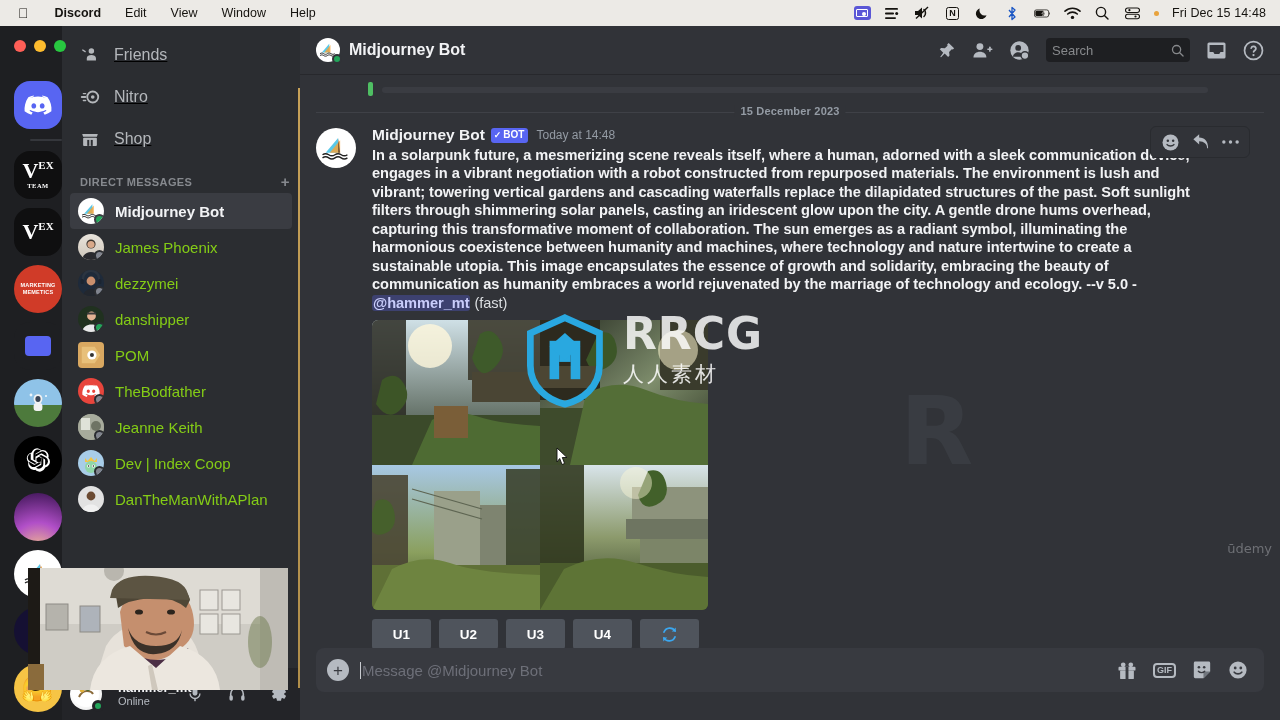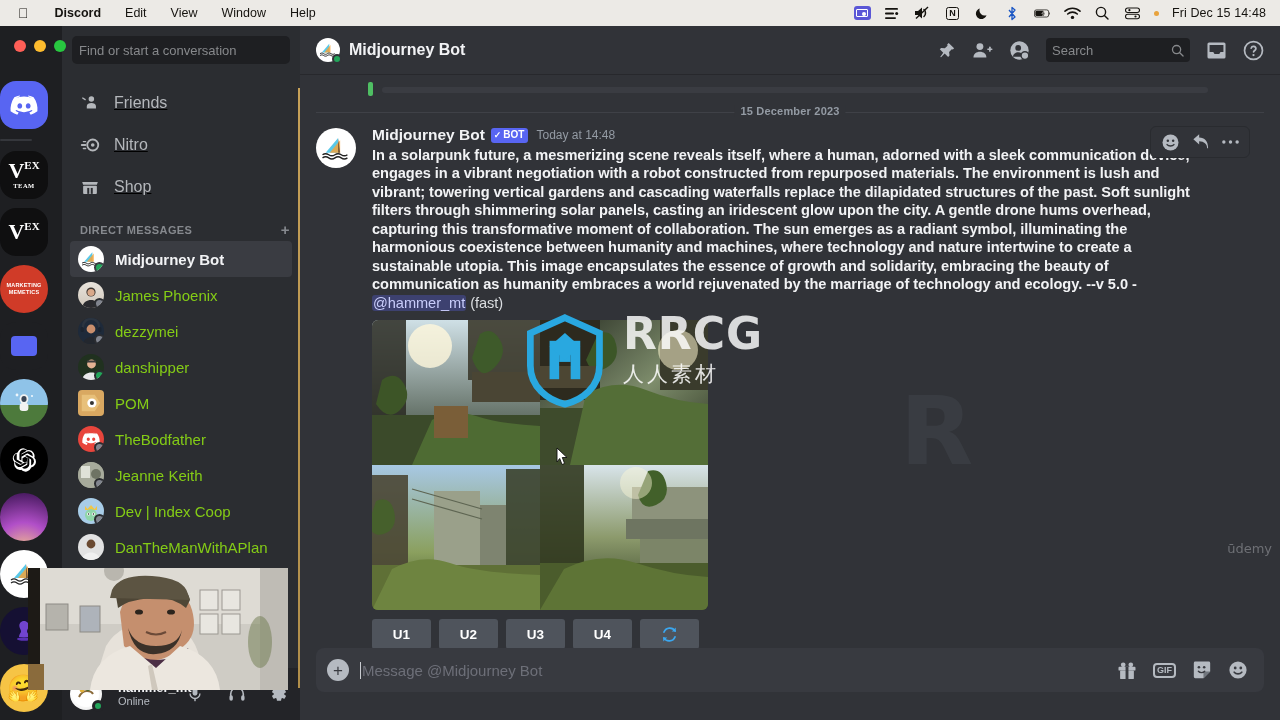--- a/index.html
+++ b/index.html
@@ -33,21 +33,21 @@
   
   .window{ position:absolute; left:0; top:26px; width:1280px; height:694px; background:#313338; display:flex; }
 
   
   .traffic{ position:absolute; left:14px; top:14px; display:flex; gap:8px; z-index:40; }
   .tl{ width:12px; height:12px; border-radius:50%; }
   .tl.r{background:#ff5f57;} .tl.y{background:#febc2e;} .tl.g{background:#28c840;}
 
   
   .rail{ width:62px; height:694px; background:#1e1f22; padding-top:30px;
-         display:flex; flex-direction:column; align-items:flex-start; gap:9px; overflow:hidden;}
+         display:flex; flex-direction:column; align-items:flex-end; gap:9px; overflow:hidden;}
   .srv{ width:48px; height:48px; border-radius:16px; flex:0 0 48px; position:relative;
         display:flex; align-items:center; justify-content:center; overflow:hidden;
         font-size:10px; color:#fff; }
   .srv.active{ border-radius:16px; }
   .rail-sep{ width:32px; height:2px; background:#35373c; border-radius:1px; flex:0 0 2px; margin:1px 0;}
   .sv-discord{ background:#5865f2; }
   .sv-dark{ background:#0f0f10; }
   .sv-red{ background:#d03b28; }
   .sv-folder{ background:#1e1f22; }
   .folder-sq{ width:26px;height:20px;background:#5865f2;border-radius:4px;}
@@ -134,21 +134,21 @@
         display:flex;align-items:center;justify-content:center; }
   .msg-main{ flex:1; min-width:0; }
   .msg-head{ display:flex; align-items:center; gap:6px; line-height:1.2; margin-bottom:1px;}
   .msg-author{ font-size:15.5px; font-weight:bold; color:#f2f3f5; }
   .badge{ background:#5865f2; color:#fff; font-size:10px; font-weight:bold; border-radius:3px;
         padding:1px 4px 1px 3px; display:flex; align-items:center; gap:2px; line-height:1.25; }
   .badge .ck{ font-size:9px; }
   .msg-time{ font-size:12px; color:#949ba4; margin-left:2px;}
   .msg-text{ font-size:14.6px; line-height:18.5px; color:#f2f3f5; font-weight:bold;
         max-width:828px; letter-spacing:-.05px;}
-  .mention{ background:rgba(88,101,242,.3); color:#c9cdfb; border-radius:3px; padding:0 1px; font-weight:normal;}
+  .mention{ background:rgba(88,101,242,.3); color:#c9cdfb; border-radius:3px; padding:0 1px; font-weight:bold;}
   .fastlbl{ font-weight:normal; color:#dbdee1; }
 
   
   .grid{ margin-top:8px; width:336px; height:290px; border-radius:6px; overflow:hidden;
         display:grid; grid-template-columns:1fr 1fr; grid-template-rows:1fr 1fr; position:relative;}
   .cell{ position:relative; overflow:hidden; }
   .cursor{ position:absolute; left:183px; top:127px; width:14px; height:20px; z-index:9;}
 
   
   .btnrow{ display:flex; gap:8px; margin-top:9px; }
@@ -327,23 +327,20 @@
       <div class="srv sv-statue" style="border-radius:50%;">
         <svg width="26" height="26" viewBox="0 0 26 26">
             <path d="M13 3c3 0 5 2.5 4.6 5.4-.3 2.3-1.8 3.3-1.6 5.2.2 1.8 2 2.6 2 5.4H8c0-2.8 1.8-3.6 2-5.4.2-1.9-1.3-2.9-1.6-5.2C8 5.5 10 3 13 3z" fill="#7b4ae0" opacity=".9"></path>
             <ellipse cx="13" cy="21" rx="7" ry="1.8" fill="#5a32b5"></ellipse>
           </svg>
       </div>
       <div class="srv sv-emoji" style="border-radius:50%;">🤗</div>
     </div>
 
     <div class="sidebar">
-      <div class="sb-search">
-        <div class="box">Find or start a conversation</div>
-      </div>
 
       <div class="sb-nav">
         <div class="nav-row">
           <span class="ic">
             <svg width="22" height="22" viewBox="0 0 24 24" fill="#b4b7bb">
                 <path d="M13.5 10.5a3 3 0 1 0-3-3 3 3 0 0 0 3 3zm0 1.5c-2.5 0-5 1.3-5 3.2V18h10v-2.8c0-1.9-2.5-3.2-5-3.2z"></path>
                 <path d="M6.8 9.4l-3.2-2.2a.8.8 0 0 1 .9-1.3l3.1 2.1z"></path>
               </svg>
           </span>
           <span>Friends</span>

